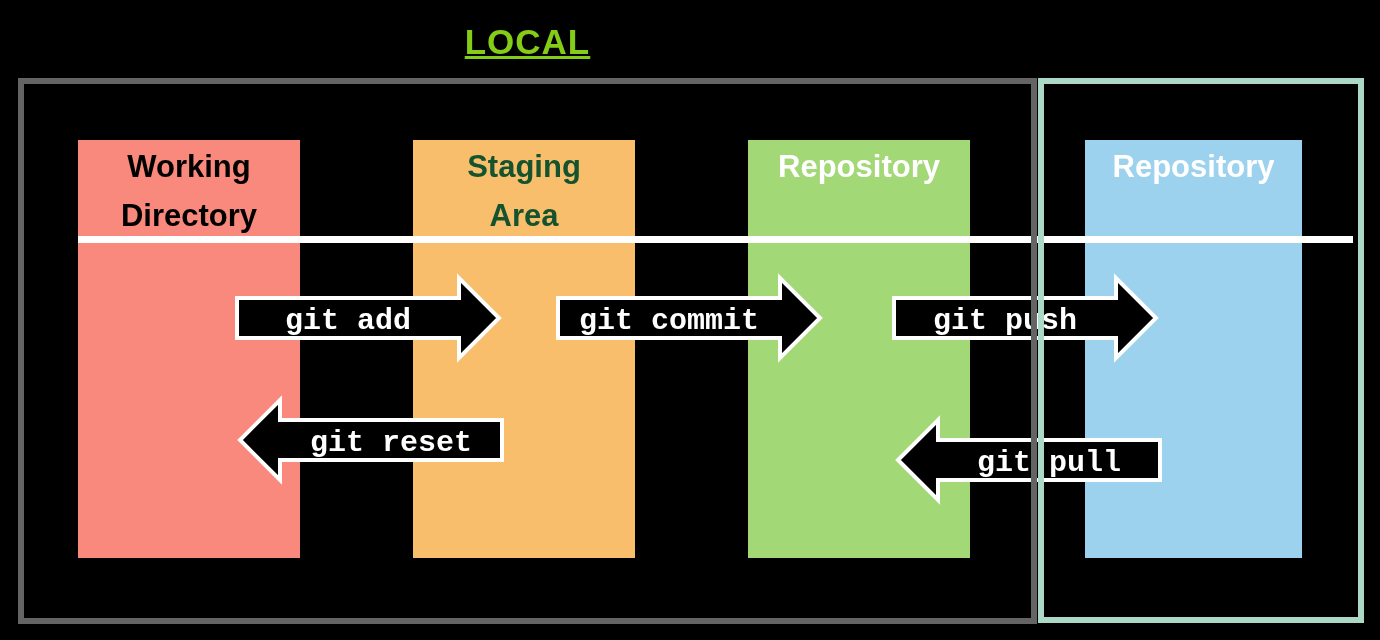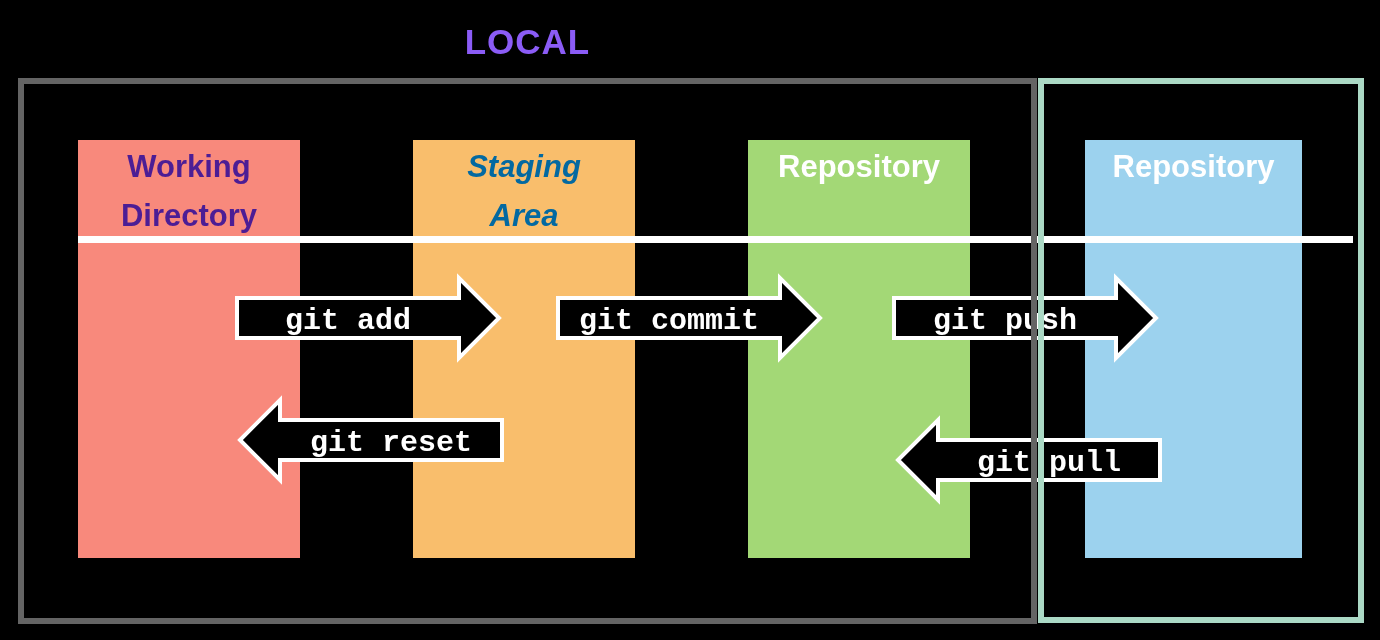--- a/index.html
+++ b/index.html
@@ -54,30 +54,30 @@
     pointer-events:none;
   }
   #local-box  { left:18px;   top:78px; width:1019px; height:546px; }
   #remote-box { left:1038px; top:78px; width:326px;  height:545px; }
 </style>
 </head>
 <body>
 
 <div class="canvas">
 
-  <div class="region-label" id="local-label" style="color: #8b5cf6;">LOCAL</div>
+  <div class="region-label" id="local-label" style="color: #84cc16; text-decoration: underline;">LOCAL</div>
 
 
   <div class="col" id="col-working-directory" style="background: rgb(248, 137, 124);">
-    <div class="col-title" style="color: #4c1d95;">Working
+    <div class="col-title" style="color: #000000;">Working
 Directory</div>
   </div>
 
   <div class="col" id="col-staging-area" style="background: rgb(249, 190, 108);">
-    <div class="col-title" style="color: #0369a1; font-style: italic;">Staging
+    <div class="col-title" style="color: #14532d;">Staging
 Area</div>
   </div>
 
   <div class="col" id="col-local-repository" style="background: rgb(163, 216, 118);">
     <div class="col-title" style="color: rgb(255, 255, 255);">Repository</div>
   </div>
 
   <div class="col" id="col-remote-repository" style="background: rgb(156, 210, 238);">
     <div class="col-title" style="color: rgb(255, 255, 255);">Repository</div>
   </div>

